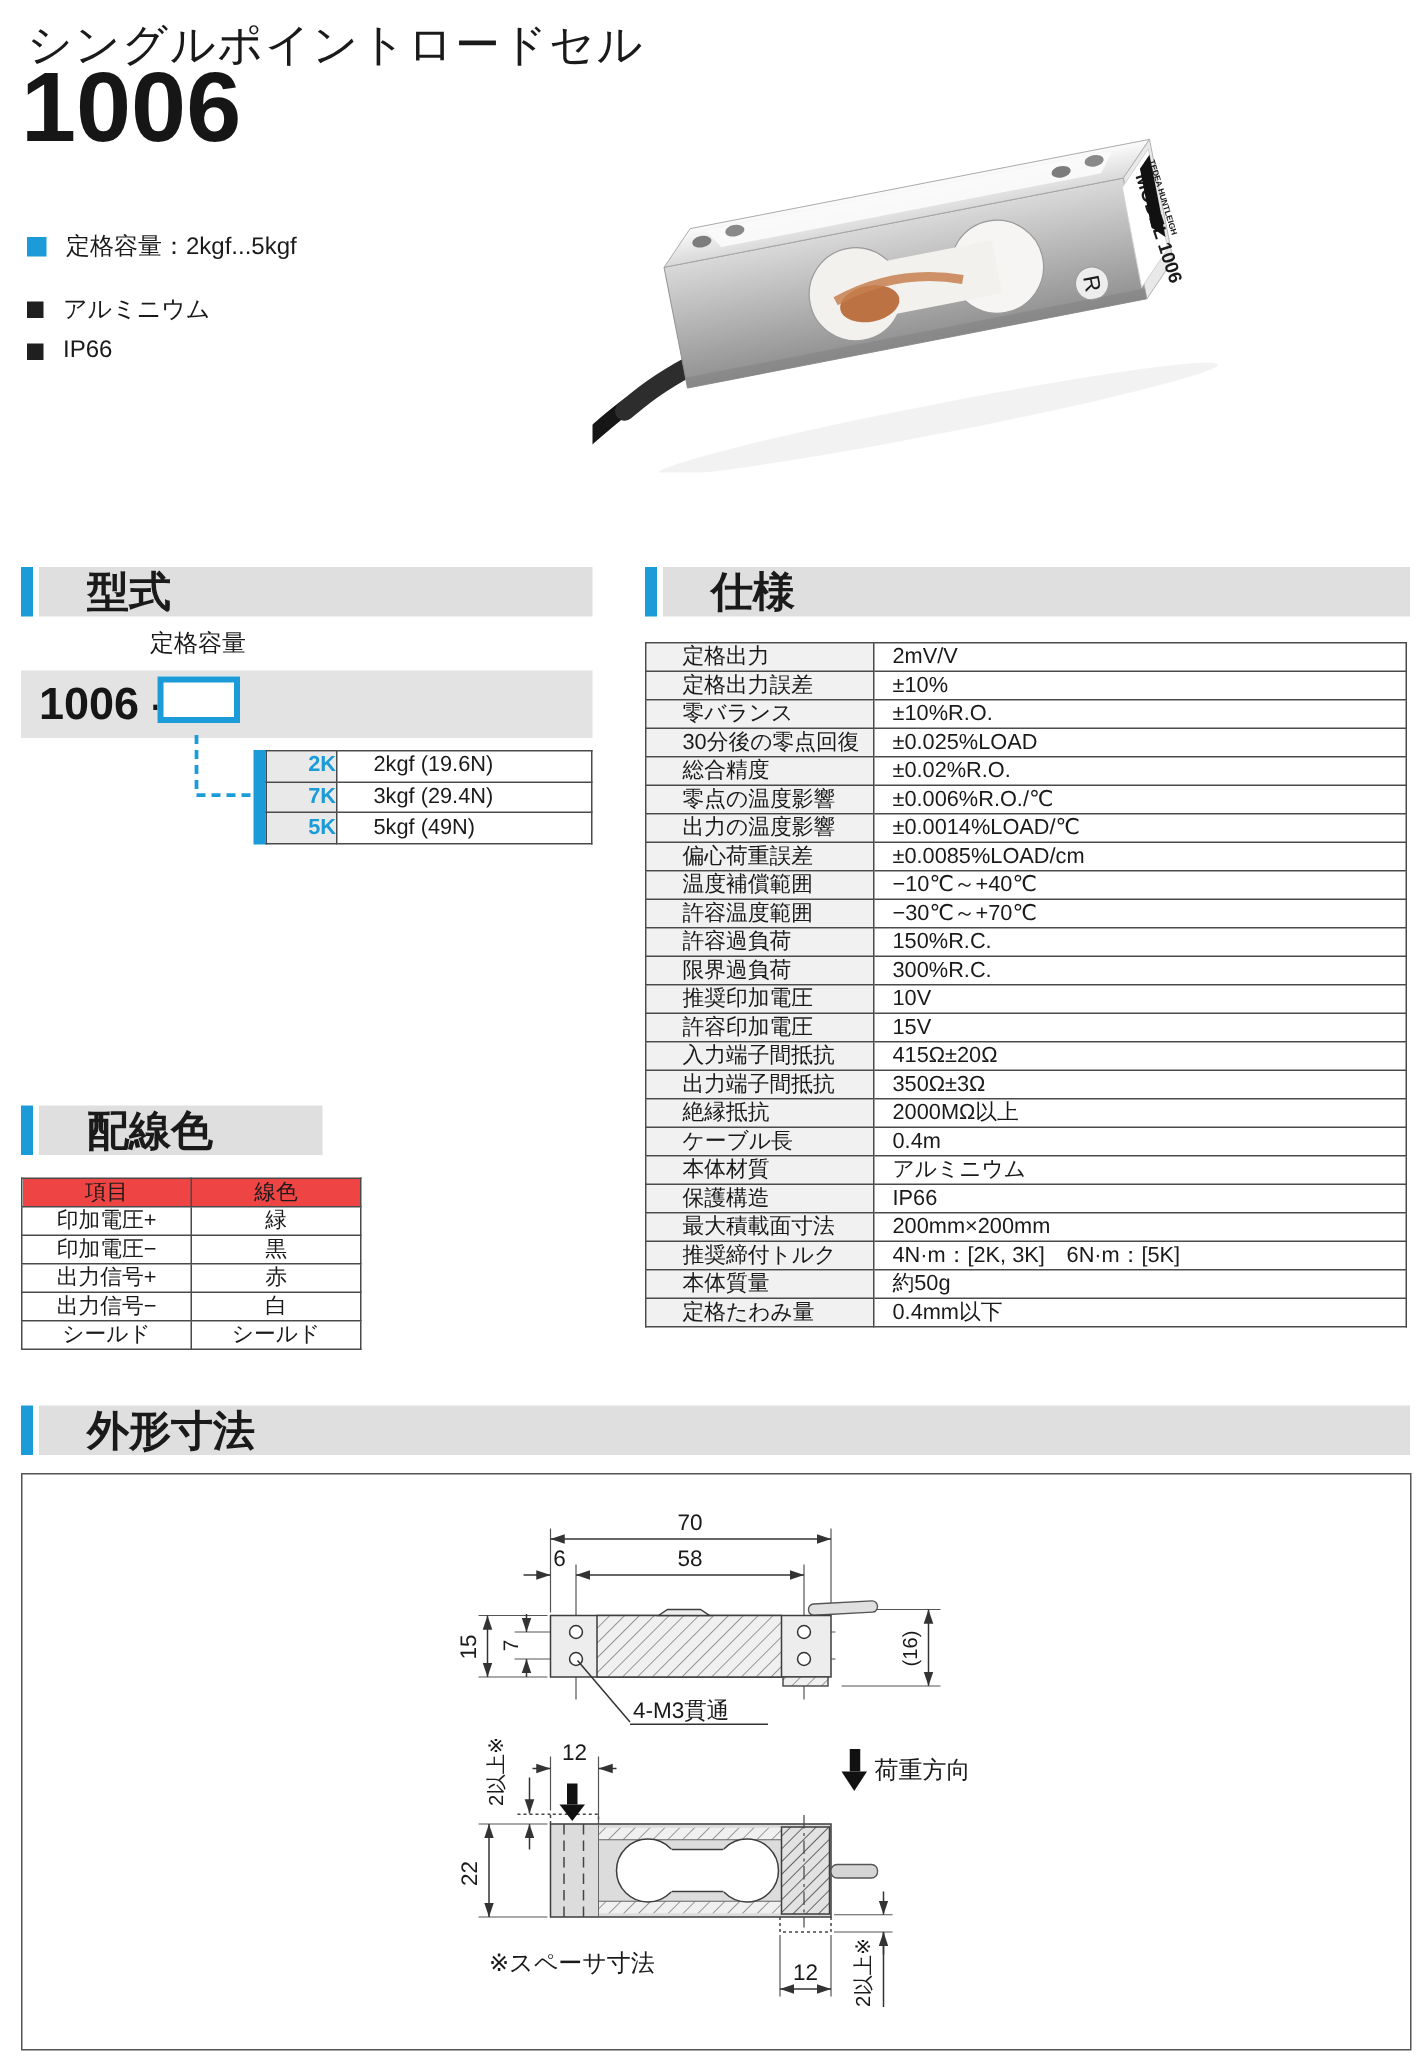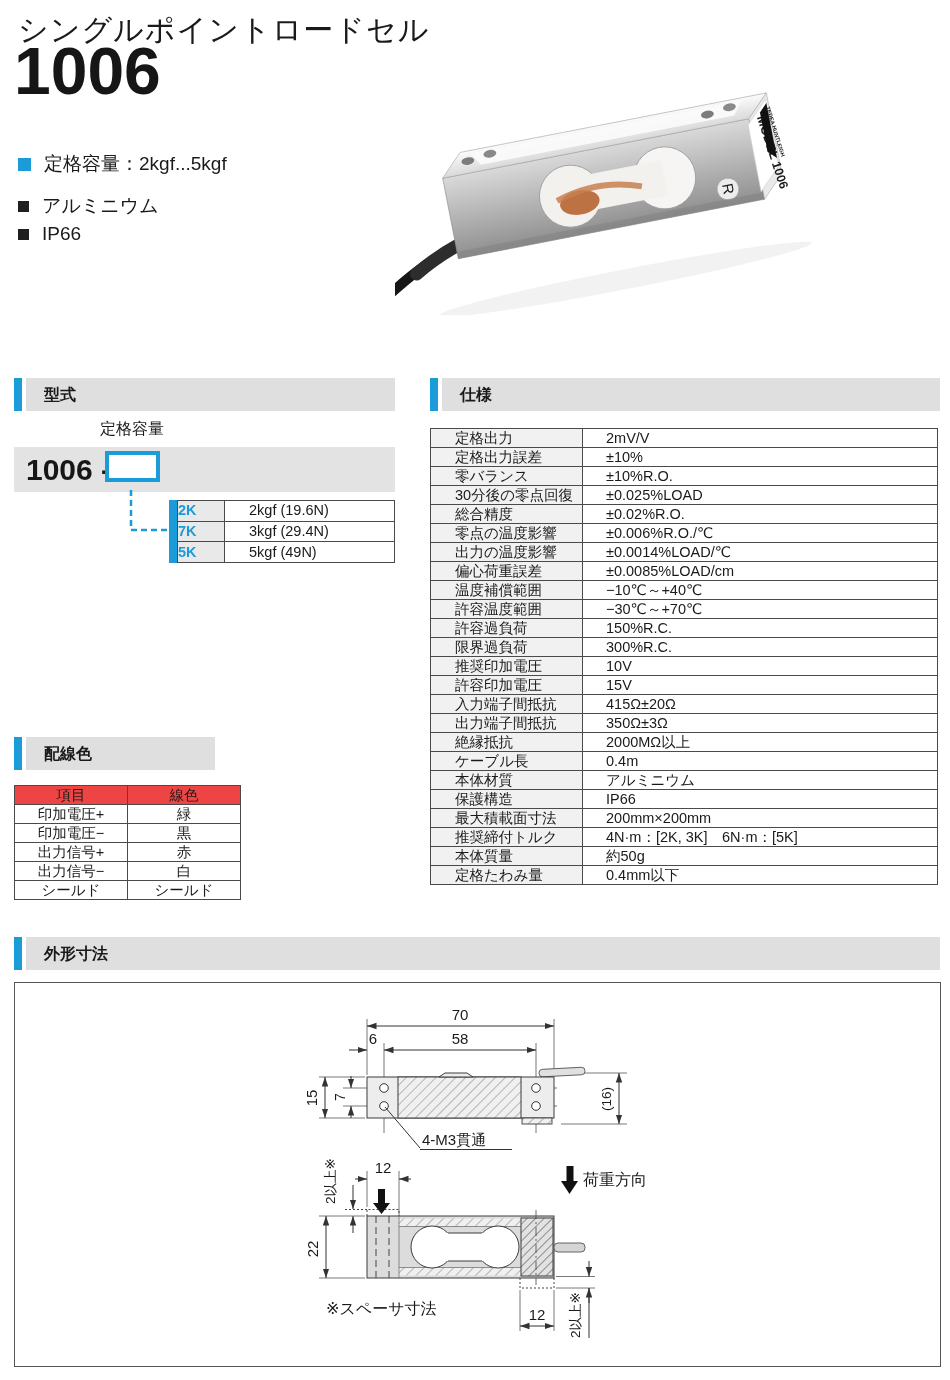--- a/index.html
+++ b/index.html
@@ -4,53 +4,53 @@
 <style>
   html,body{margin:0;padding:0;background:#fff}
   .page{position:relative;width:950px;height:1380px;background:#fff;overflow:hidden;
         font-family:"Liberation Sans","DejaVu Sans",sans-serif;color:#1a1a1a}
   .abs{position:absolute}
 
   
   .subtitle{left:18px;top:10px;font-size:30px;letter-spacing:1px}
   .model-big{left:14px;top:33px;font-size:66px;font-weight:900;letter-spacing:0px;color:#161616}
   .features{left:18px;top:152px}
-  .feature{display:flex;align-items:center;font-size:19px;height:24px}
+  .feature{display:flex;align-items:center;font-size:16px;height:24px}
   .feature:nth-child(1){margin-bottom:18px}
   .feature:nth-child(2){margin-bottom:4px}
   .bullet{width:11px;height:11px;background:#1f1f1f;margin-right:13px;flex:none}
   .bullet[data-accent="true"]{width:13px;height:13px;background:var(--accent)}
 
   
   .sec{height:33px}
   .sec .bar{position:absolute;left:0;top:0;width:8px;height:33px;background:var(--accent)}
   .sec .bg{position:absolute;left:12px;right:0;top:0;height:33px;background:#dfdfdf}
-  .sec .lbl{position:absolute;left:30px;top:0;line-height:33px;font-size:16px;font-weight:bold;white-space:nowrap}
+  .sec .lbl{position:absolute;left:44px;top:0;line-height:33px;font-size:28px;font-weight:bold;white-space:nowrap}
 
   
   .cap-label{left:100px;top:419px;font-size:16px}
   .strip{left:14px;top:447px;width:381px;height:45px;background:#e3e3e3}
   .strip .code{position:absolute;left:12px;top:0;line-height:45px;font-size:30px;font-weight:800;color:#161616}
   .cap-box{left:105px;top:451px;width:55px;height:31px;border:4px solid var(--accent);
            background:#fff;box-sizing:border-box}
   .connector{left:125px;top:489px}
 
   
   table{border-collapse:collapse;table-layout:fixed}
   td,th{border:1px solid #4a4a4a;padding:0;font-size:14.5px;font-weight:normal;
         height:18px;line-height:1.15;overflow:hidden;white-space:nowrap}
   .opt-wrap{left:169px;top:500px;display:flex}
   .opt-bar{width:8px;height:63px;background:var(--accent)}
   .opt-tbl{width:218px;border:1.5px solid #4a4a4a}
   .opt-tbl td{height:19px}
-  .opt-tbl .k{width:46px;text-align:left;background:#e9e9e9;color:var(--accent);font-weight:bold}
+  .opt-tbl .k{width:46px;text-align:right;background:#e9e9e9;color:var(--accent);font-weight:bold}
   .opt-tbl .v{padding-left:24px}
   .spec-tbl{left:430px;top:428px;width:508px;border:1.5px solid #4a4a4a}
   .spec-tbl .k{width:127px;background:#f1f1f1;text-align:left;padding-left:24px}
-  .spec-tbl .v{padding-left:23px}
+  .spec-tbl .v{padding-left:12px}
   .wire-tbl{left:14px;top:785px;width:204px;border:1.5px solid #4a4a4a;text-align:center}
   .wire-tbl th{background:#ef4444;width:112px}
 
   
   .dims-box{left:14px;top:982px;width:927px;height:385px;border:1px solid #555;box-sizing:border-box}
   .dims-box svg{display:block}
   svg text{font-family:"Liberation Sans","DejaVu Sans",sans-serif;fill:#1a1a1a}
 
   .photo{left:395px;top:45px}
 </style>

